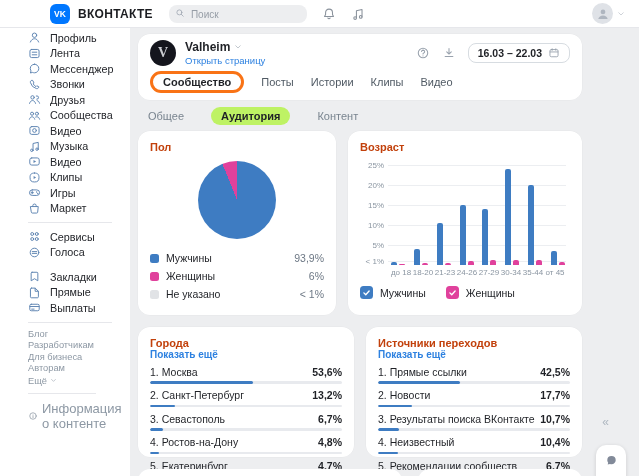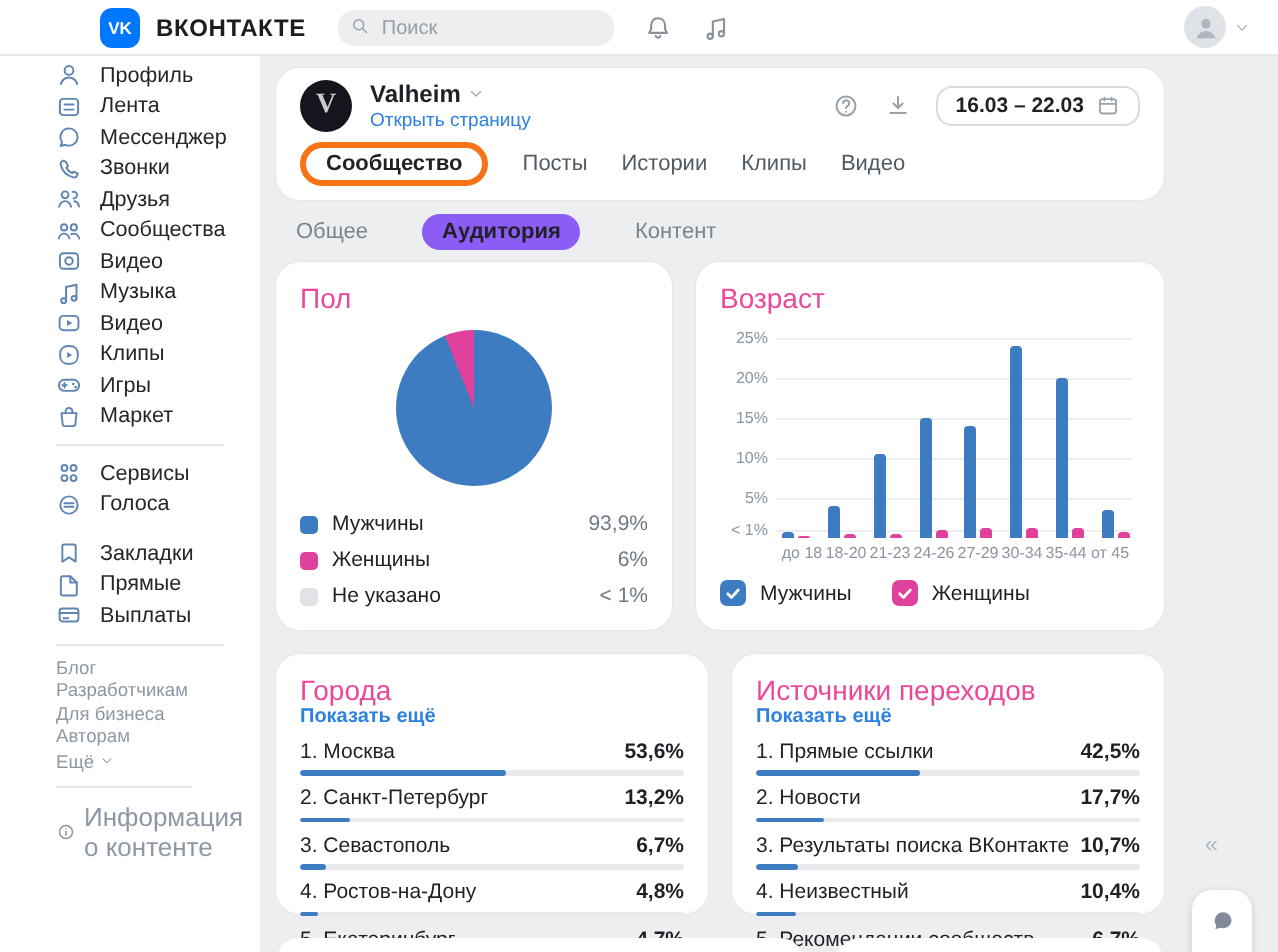--- a/index.html
+++ b/index.html
@@ -55,27 +55,27 @@
   .hc-ic{color:#99A2AD;cursor:pointer;}
   .date-pill{display:flex;align-items:center;gap:6px;border:1px solid #D7DCE1;border-radius:8px;
              padding:3px 9px;font-size:10.5px;font-weight:600;color:#1F2126;cursor:pointer;background:#fff;}
   .date-pill .ic{color:#99A2AD;}
   .tabs{display:flex;align-items:center;gap:17px;margin-top:5px;}
   .tab{font-size:11px;color:#505A64;cursor:pointer;padding:2px 0;}
   .tab.active{border:3px solid #f97316;border-radius:16px;padding:2px 10px;font-weight:700;color:#1F2126;}
 
   .subtabs{display:flex;align-items:center;gap:17px;margin:7px 0 6px;}
   .stab{font-size:11px;color:#79848F;padding:3px 10px;border-radius:16px;cursor:pointer;}
-  .stab.active{background:#8b5cf6;color:#1F2126;font-weight:700;}
+  .stab.active{background:#bef264;color:#1F2126;font-weight:700;}
 
   .cards{display:grid;grid-template-columns:1fr 1fr;gap:12px;}
   .card{background:#fff;border-radius:12px;padding:10px 12px;box-sizing:border-box;box-shadow:0 0 0 .5px rgba(0,0,0,.03);}
   .card.tall{height:184px;}
   .card.short{height:130px;}
-  .card-title{font-size:14px;font-weight:400;color:#ec4899;}
+  .card-title{font-size:11px;font-weight:700;color:#c2410c;}
 
   
   .pie{width:78px;height:78px;border-radius:50%;margin:8px auto 10px;}
   .leg{display:flex;align-items:center;gap:7px;height:18px;font-size:10.5px;color:#1F2126;}
   .leg .sq{width:9px;height:9px;border-radius:2.5px;flex:none;}
   .leg .lv{margin-left:auto;color:#6D7885;}
 
   
   .plot-wrap{position:relative;height:104px;margin-top:8px;}
   .gline{position:absolute;left:28px;right:4px;height:1px;background:#ECEEF1;}

